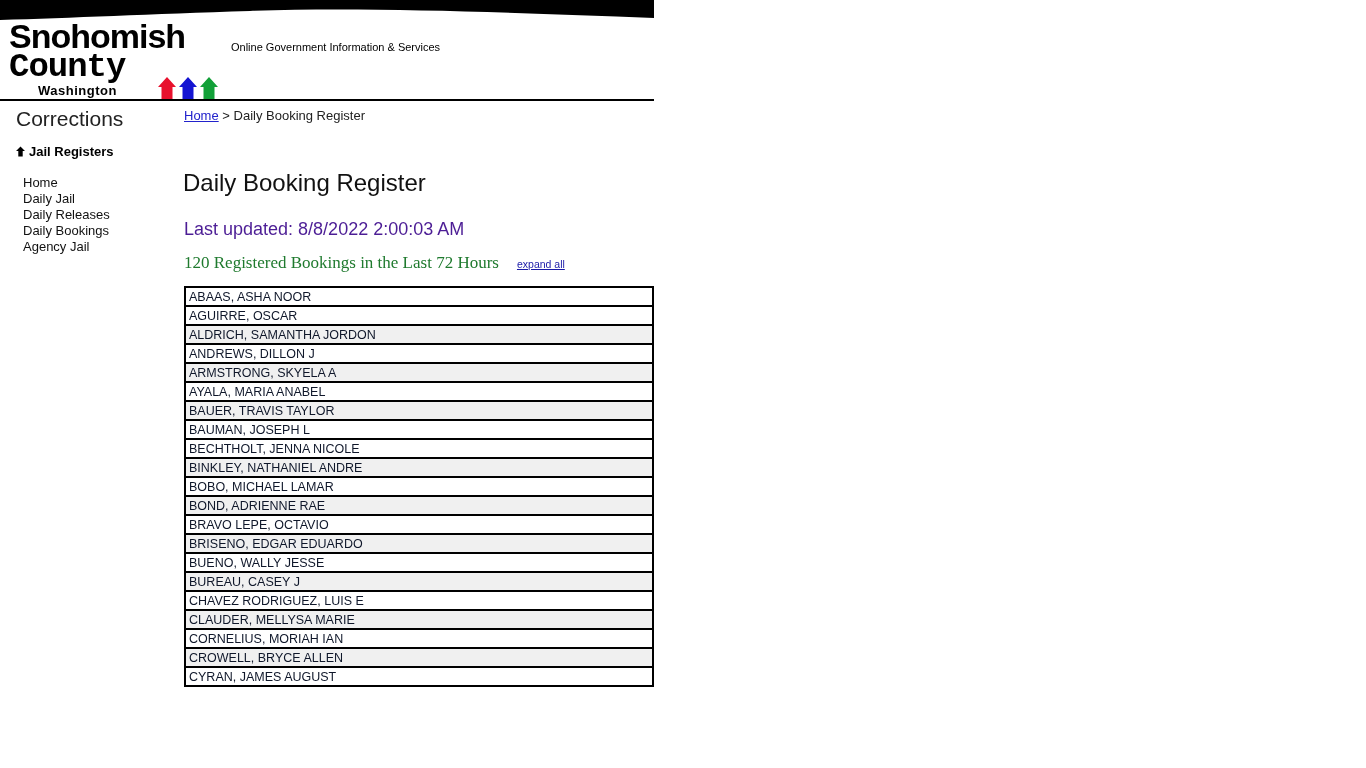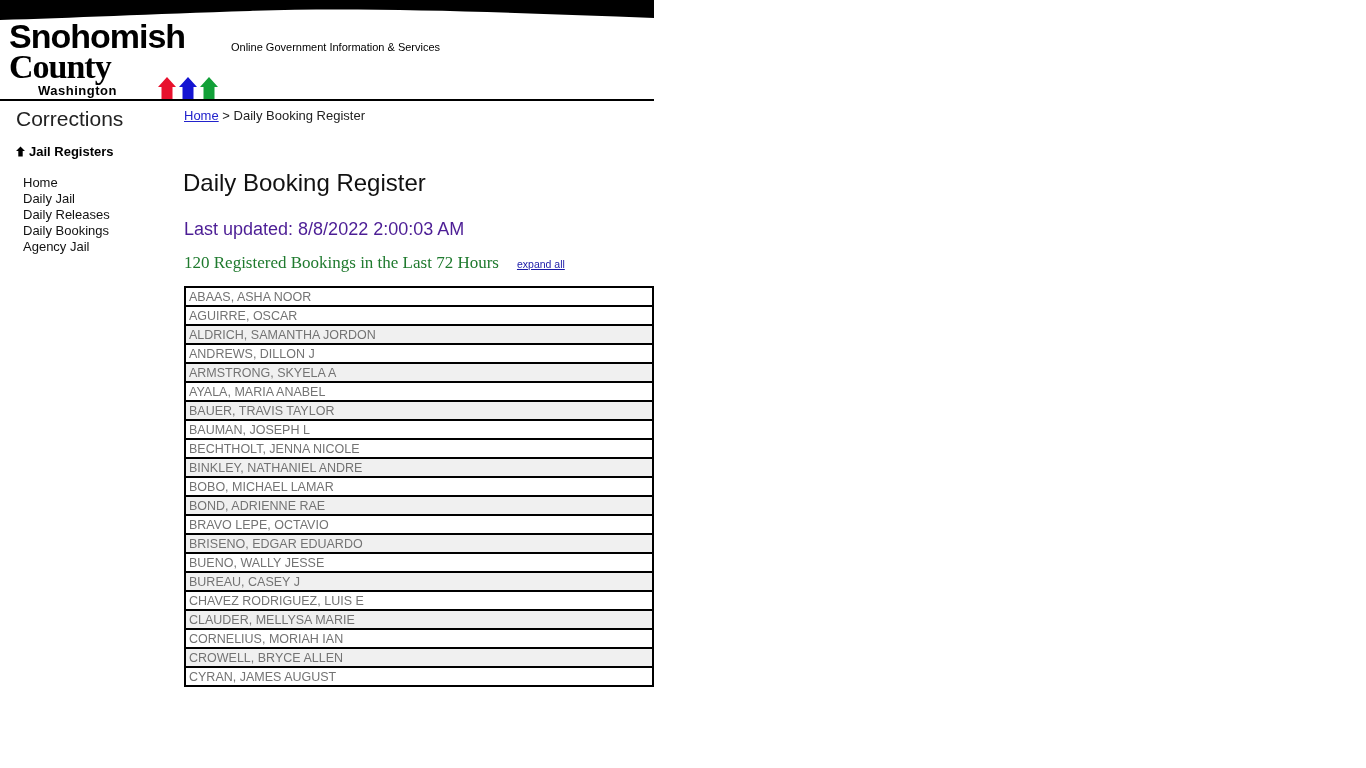--- a/index.html
+++ b/index.html
@@ -71,21 +71,21 @@
     font-size: 11px;
     color: #000000;
     letter-spacing: 0px;
     white-space: nowrap;
   }
 
   .logo-line2 {
     position: absolute;
     left: 0;
     top: 31px;
-    font-family: Liberation Serif, serif;
+    font-family: Liberation Mono, monospace;
     font-weight: bold;
     font-size: 34px;
     letter-spacing: -1px;
     color: #000000;
     line-height: 34px;
     white-space: nowrap;
   }
 
   .logo-arrows {
     position: absolute;
@@ -243,21 +243,21 @@
     background: #ffffff;
   }
 
   .booking-row {
     height: 19px;
     line-height: 19px;
     border-bottom: 2px solid #000000;
     background: #ffffff;
     font-family: "Liberation Sans", sans-serif;
     font-size: 12.5px;
-    color: #737373;
+    color: #0f172a;
     padding-left: 3px;
     box-sizing: border-box;
     white-space: nowrap;
     overflow: hidden;
     cursor: pointer;
   }
 
   .booking-row.alt {
     background: #f0f0f0;
   }

